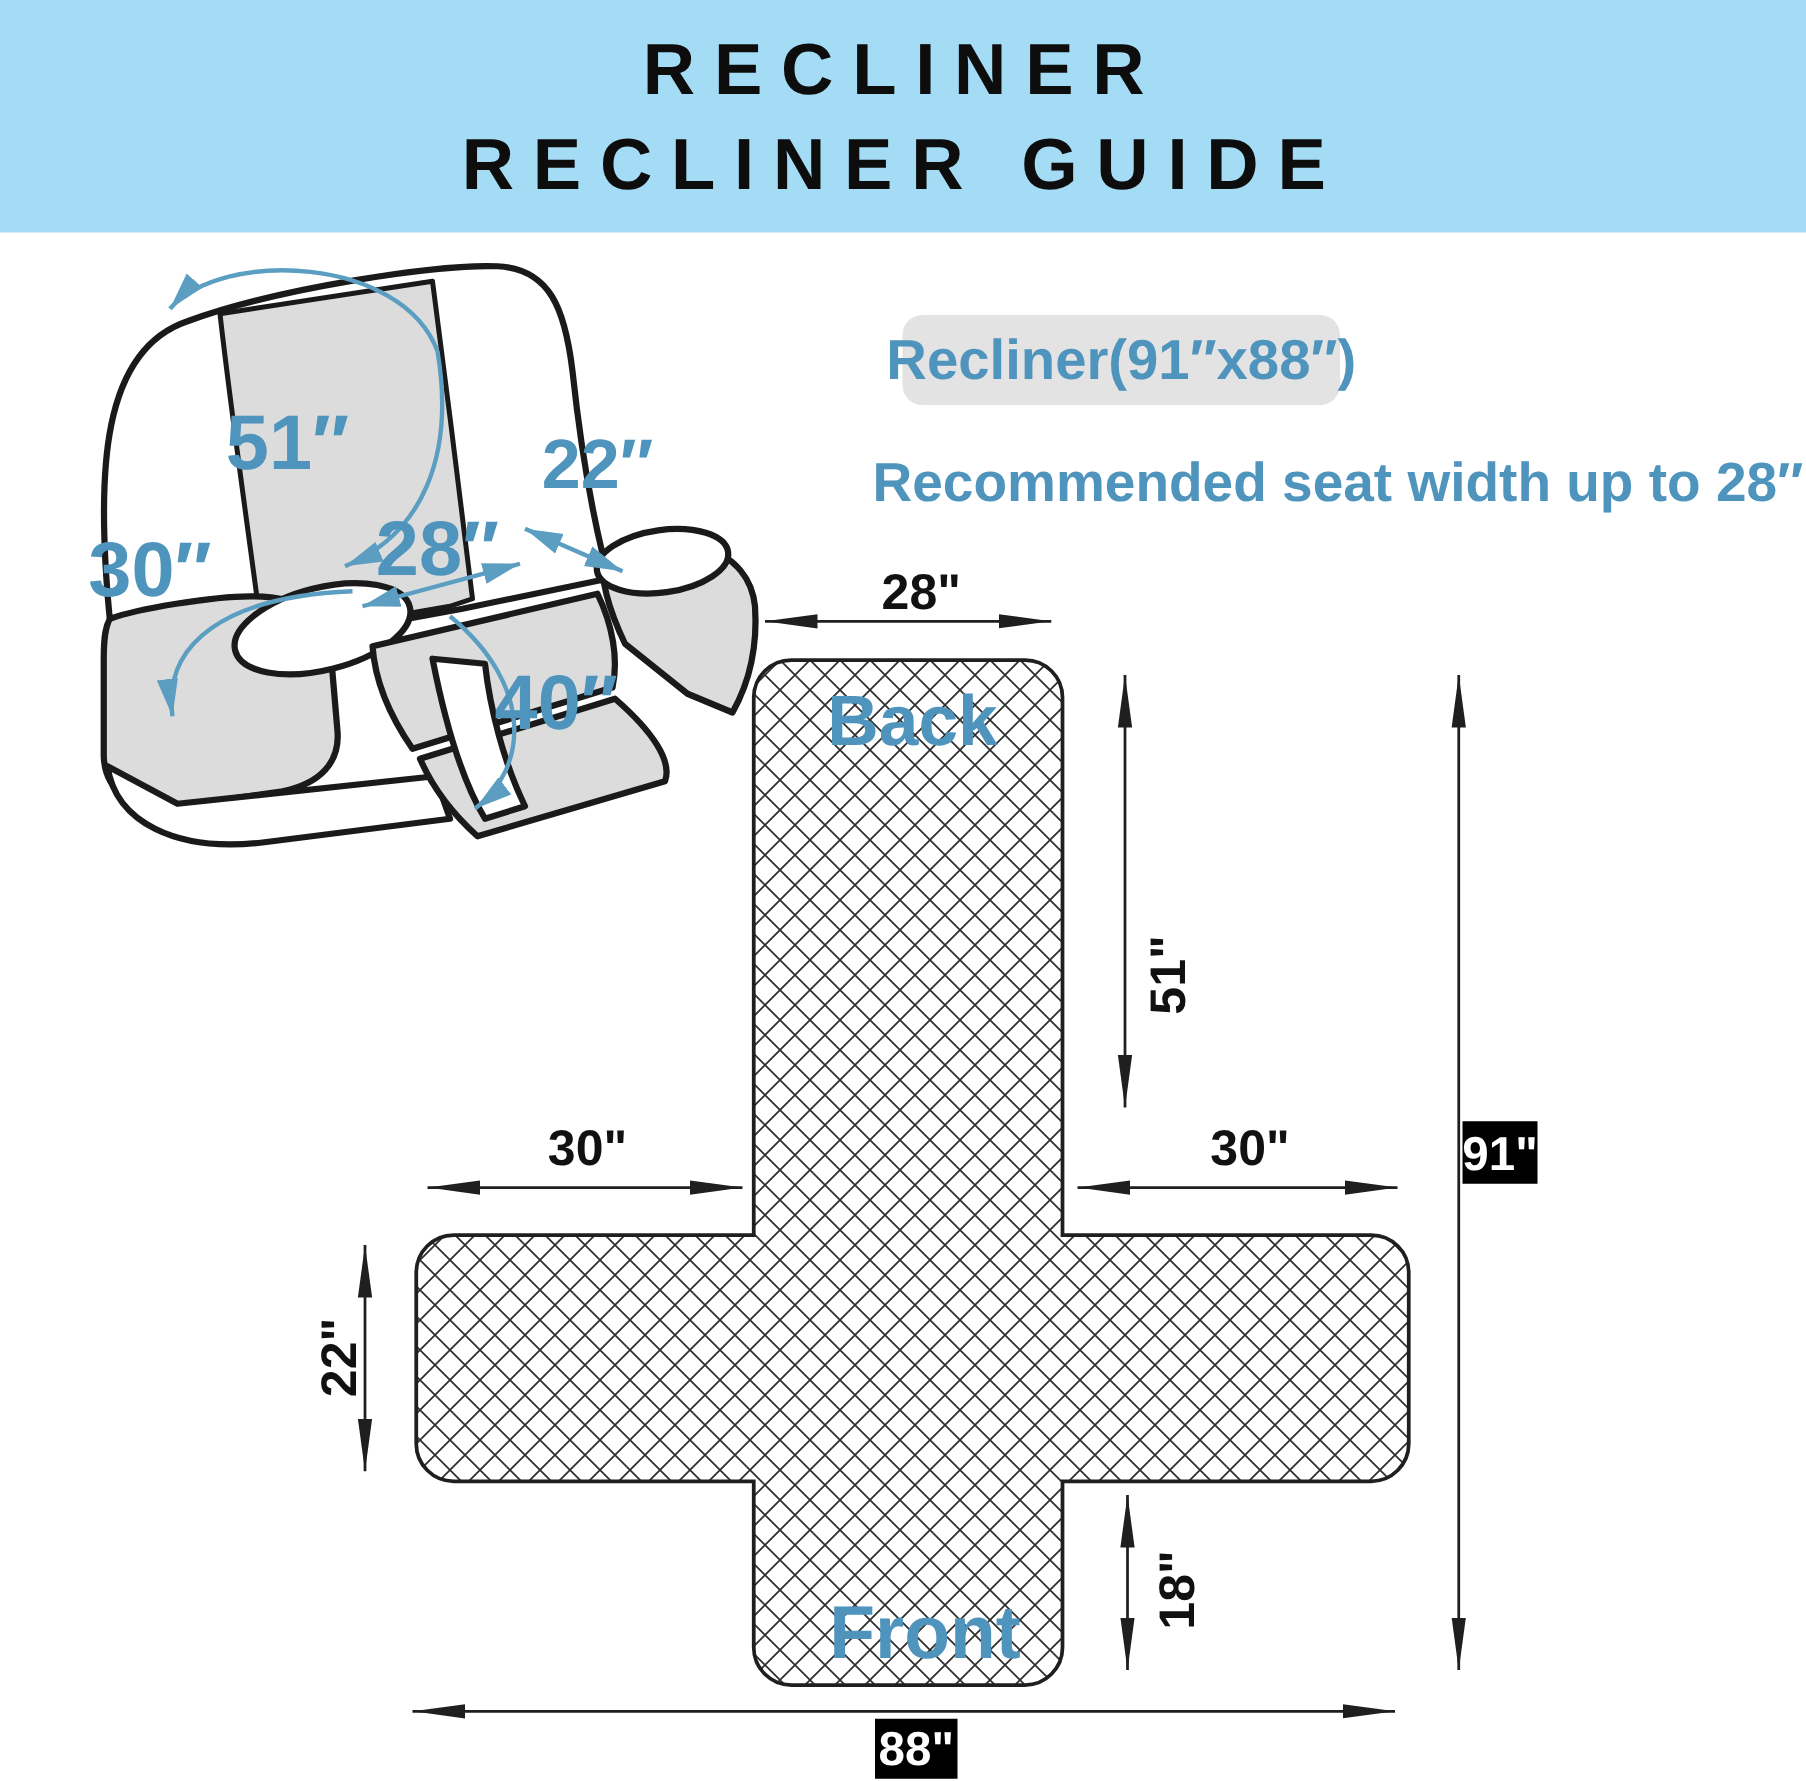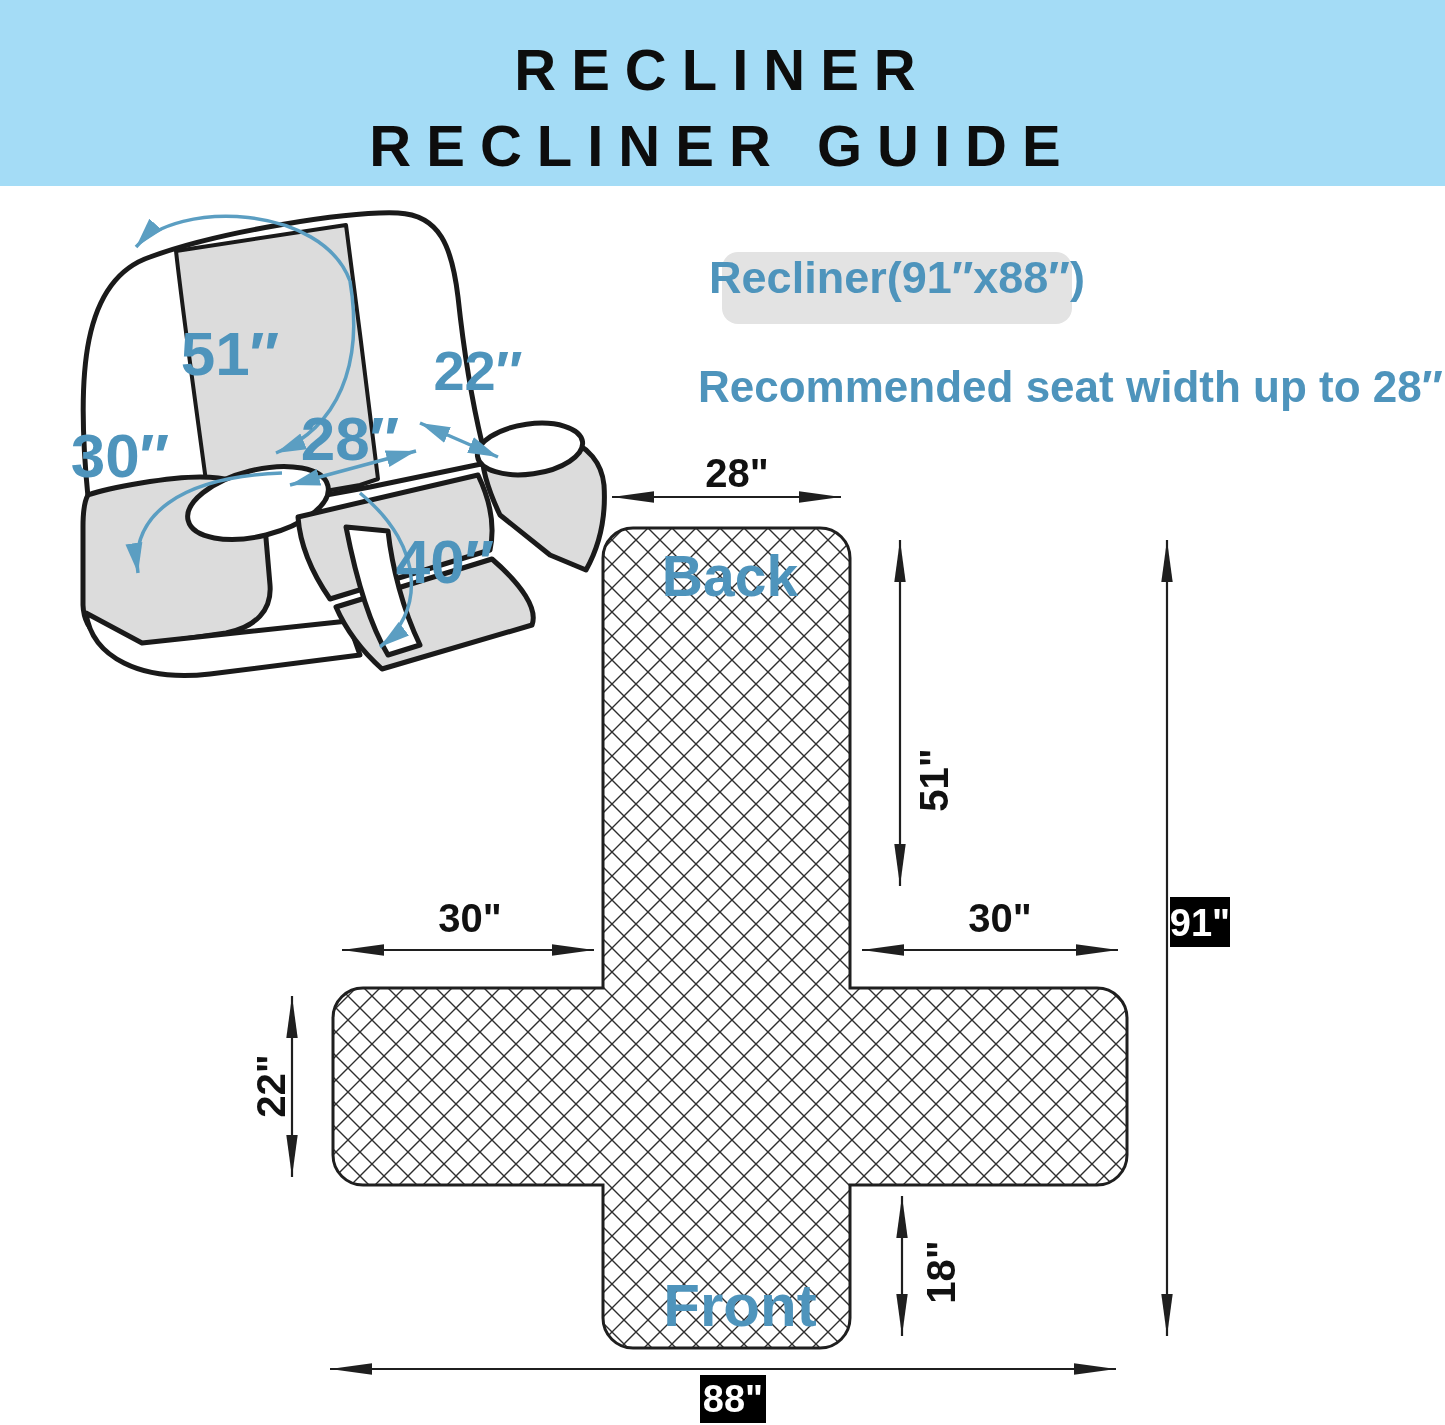--- a/index.html
+++ b/index.html
@@ -3,24 +3,24 @@
 <meta charset="utf-8">
 <style>
   html,body { margin:0; padding:0; background:#ffffff; }
   body { width:1445px; height:1425px; font-family:"Liberation Sans", sans-serif; }
   .stage { position:relative; width:1445px; height:1425px; background:#ffffff; overflow:hidden; }
   svg.layer { position:absolute; left:0; top:0; }
 
   .banner { position:absolute; left:0; top:0; width:1445px; height:186px;
             background:#A4DCF6; text-align:center; font-weight:700; color:#0d0d0d; }
   .banner .tline { font-size:58px; line-height:76px; letter-spacing:15px; }
-  .banner .tline:first-child { padding-top:32px; }
+  .banner .tline:first-child { padding-top:18px; }
 
   .pill { position:absolute; left:722px; top:252px; width:350px; height:72px;
-          background:#E3E3E3; border-radius:16px; display:flex; 
+          background:#E3E3E3; border-radius:16px; display:flex; align-items:center;
           justify-content:center; color:#4E94BC; font-weight:700; font-size:45px; }
   .recommend { position:absolute; left:698px; top:362px; color:#4E94BC; font-weight:700;
                font-size:44px; white-space:nowrap; }
 
   
   text { font-family:"Liberation Sans", sans-serif; font-weight:700; }
   .dim   { font-size:40px; fill:#111111; }
   .panel-label { font-size:57px; fill:#4E94BC; }
   .panel-label-lg { font-size:60px; fill:#4E94BC; }
   .boxlabel { font-size:38px; fill:#ffffff; }

